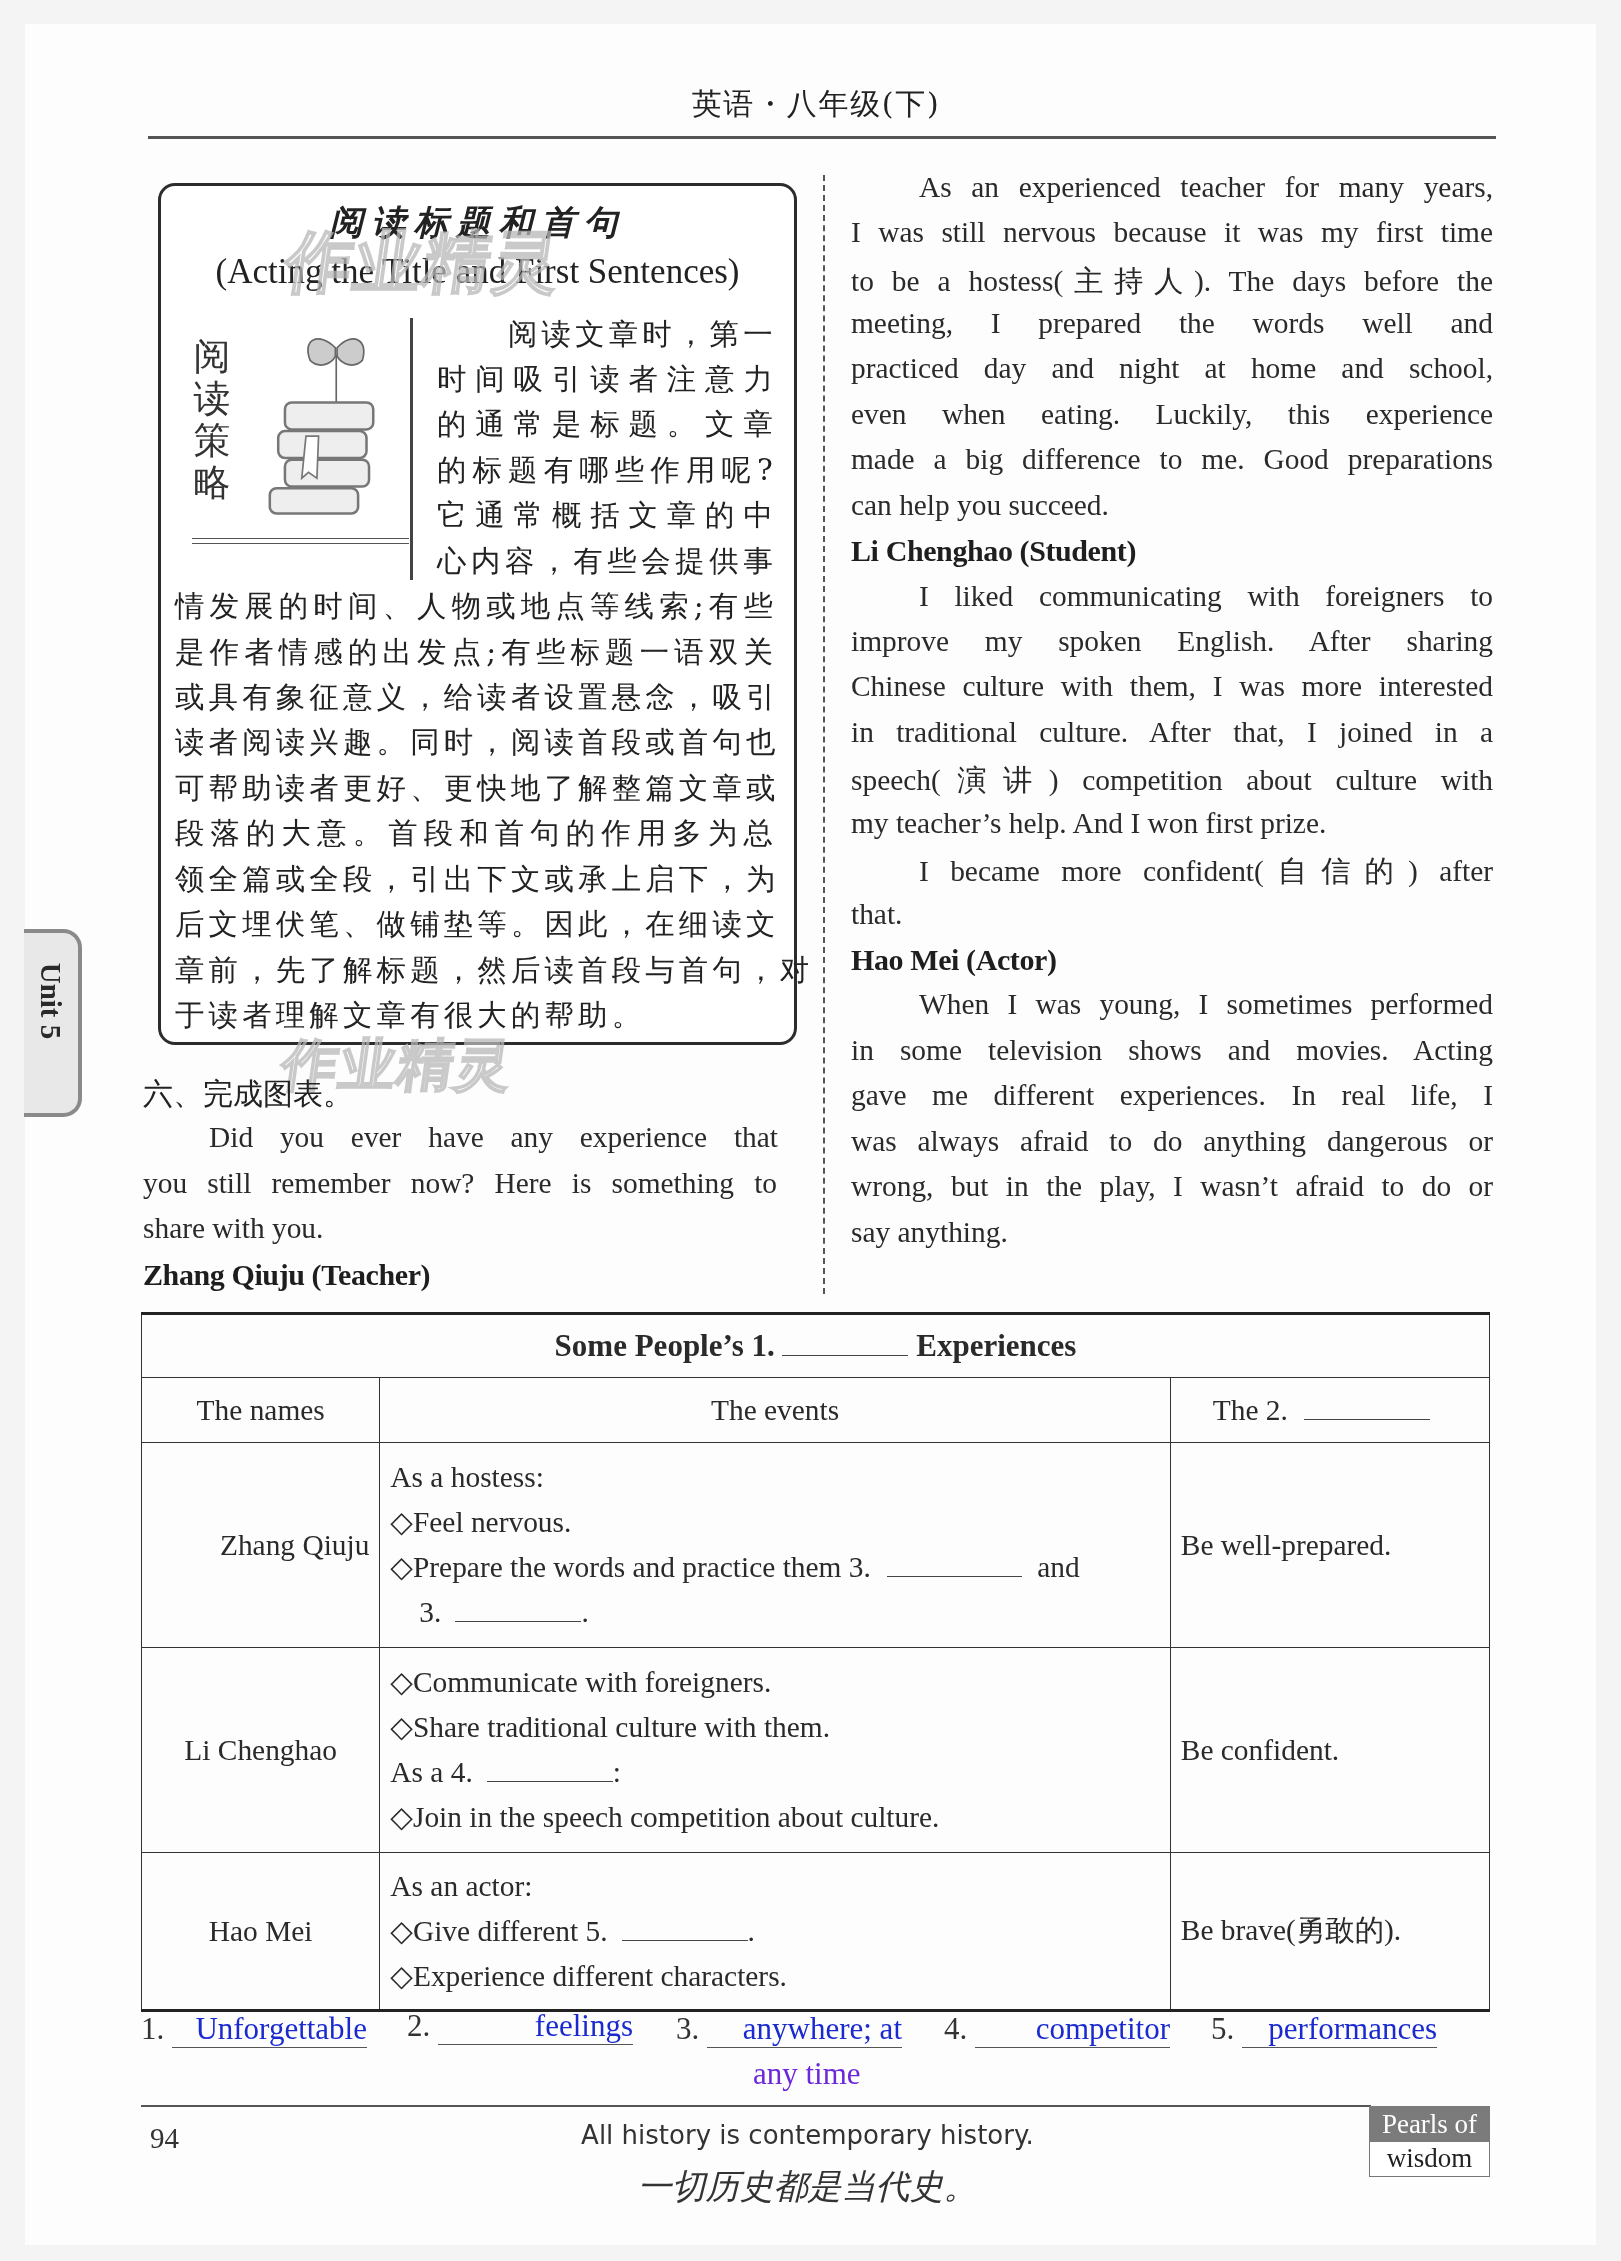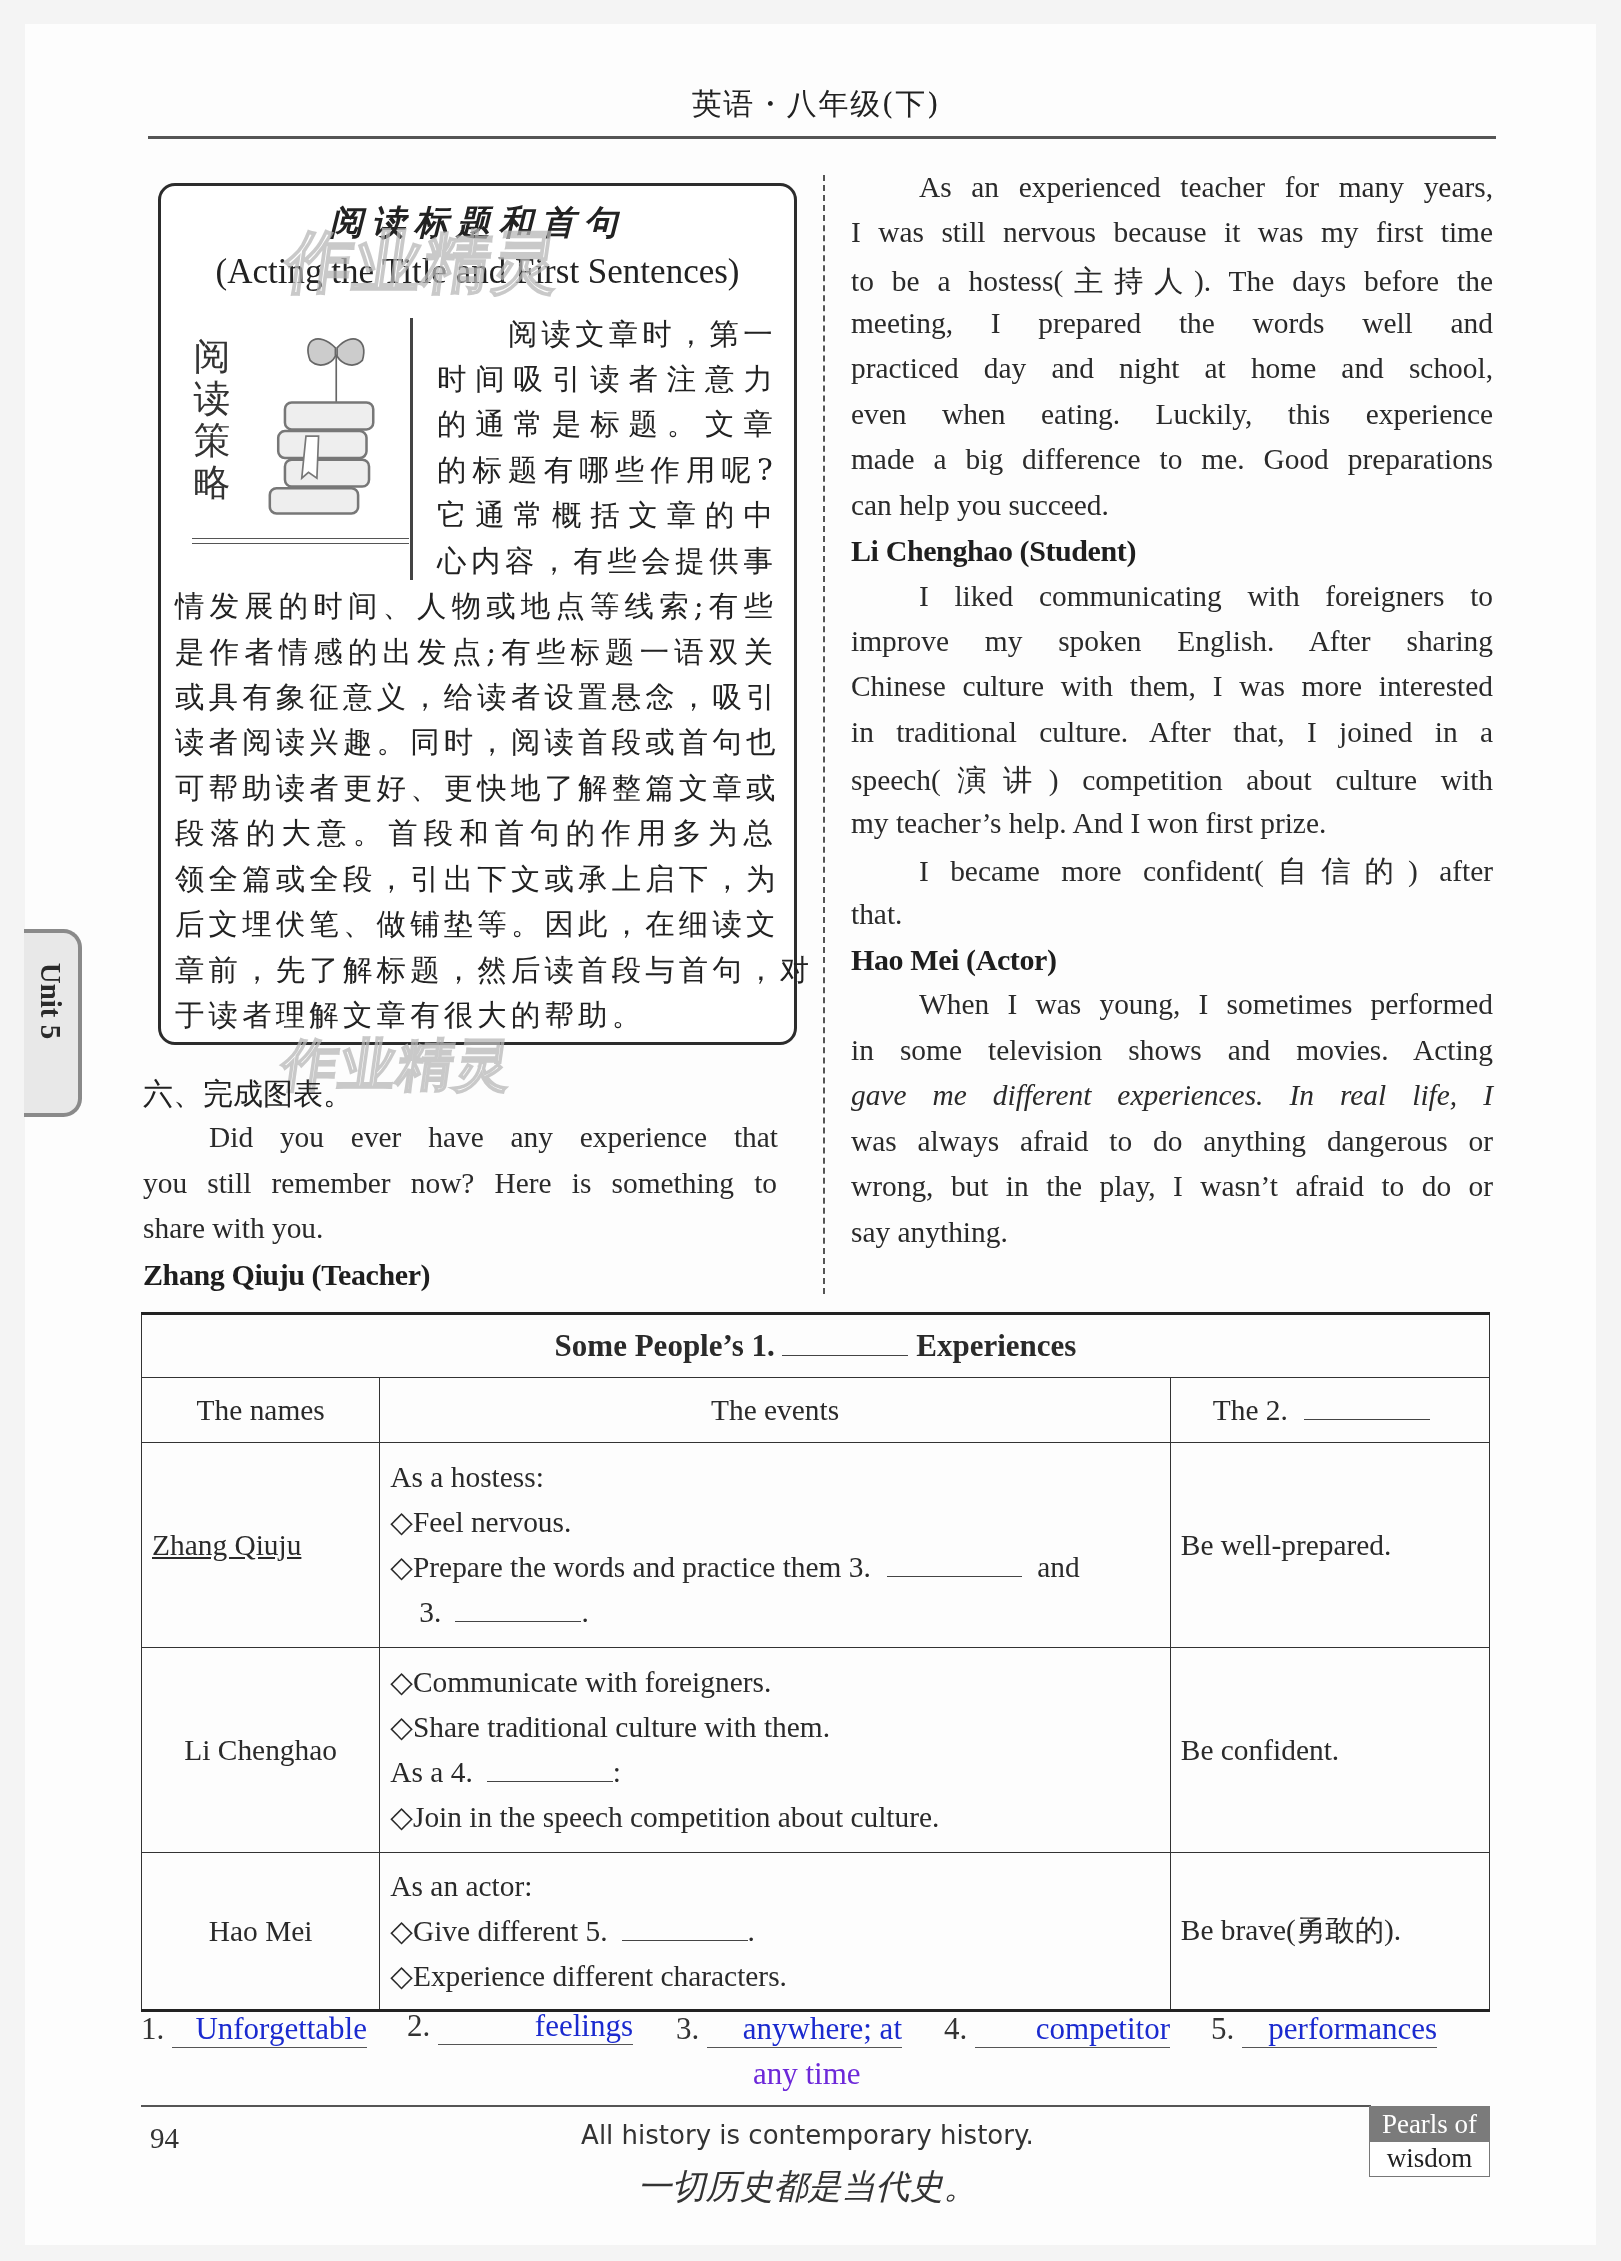--- a/index.html
+++ b/index.html
@@ -121,21 +121,21 @@
 <div class="abs en just" style="left:851px; top:670px; width:642px;">Chinese culture with them, I was more interested</div>
 <div class="abs en just" style="left:851px; top:716px; width:642px;">in traditional culture. After that, I joined in a</div>
 <div class="abs en just" style="left:851px; top:761px; width:642px;">speech(演讲) competition about culture with</div>
 <div class="abs en" style="left:851px; top:807px;">my teacher’s help. And I won first prize.</div>
 <div class="abs en just" style="left:919px; top:852px; width:574px;">I became more confident(自信的) after</div>
 <div class="abs en" style="left:851px; top:898px;">that.</div>
 
 <div class="abs bold-name" style="left:851px; top:943px;">Hao Mei (Actor)</div>
 <div class="abs en just" style="left:919px; top:988px; width:574px;">When I was young, I sometimes performed</div>
 <div class="abs en just" style="left:851px; top:1034px; width:642px;">in some television shows and movies. Acting</div>
-<div class="abs en just" style="left:851px; top:1079px; width:642px;font-style:italic;">gave me different experiences. In real life, I</div>
+<div class="abs en just" style="left:851px; top:1079px; width:642px;">gave me different experiences. In real life, I</div>
 <div class="abs en just" style="left:851px; top:1125px; width:642px;">was always afraid to do anything dangerous or</div>
 <div class="abs en just" style="left:851px; top:1170px; width:642px;">wrong, but in the play, I wasn’t afraid to do or</div>
 <div class="abs en" style="left:851px; top:1216px;">say anything.</div>
 
 <table class="grid">
   <colgroup>
       <col style="width:239px">
       <col style="width:791px">
       <col style="width:320px">
     </colgroup>
@@ -149,21 +149,21 @@
   </tr>
   <tr class="t-head">
     <td style="text-align:center;">The names</td>
     <td style="text-align:center;">The events</td>
     <td style="padding-left:42px;">
       <span>The 2.</span>
       <span class="blank" style="width:126px; height:23.6px; margin-left:8.4px;"></span>
     </td>
   </tr>
   <tr style="height:205px;">
-    <td style="text-align:left;text-decoration:underline;">Zhang Qiuju</td>
+    <td style="text-align:right;">Zhang Qiuju</td>
     <td>
       <div class="ev-line">As a hostess:</div>
       <div class="ev-line">◇Feel nervous.</div>
       <div class="ev-line">
         <span>◇Prepare the words and practice them 3.</span>
         <span class="blank" style="width:135px; height:23.6px; margin:0 8.4px;"></span>
         <span>and</span>
       </div>
       <div class="ev-line" style="padding-left:29px;">
         <span>3.</span>

